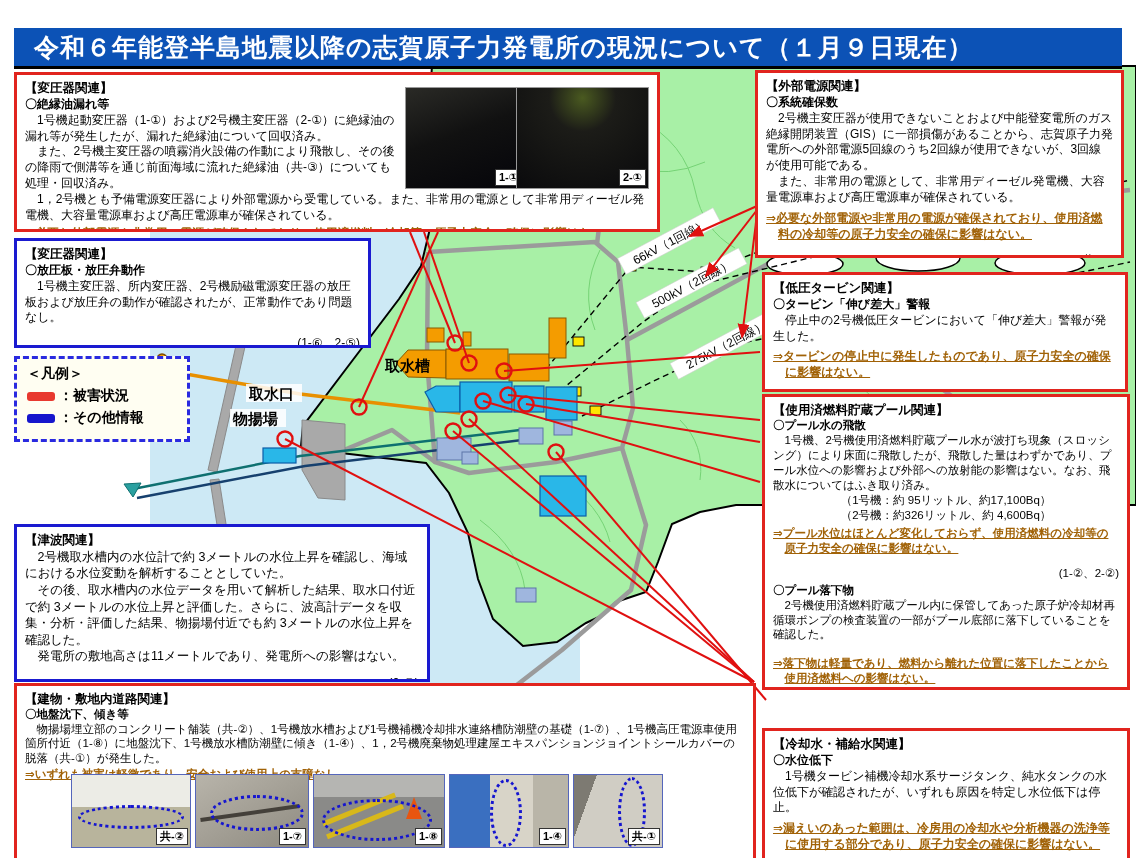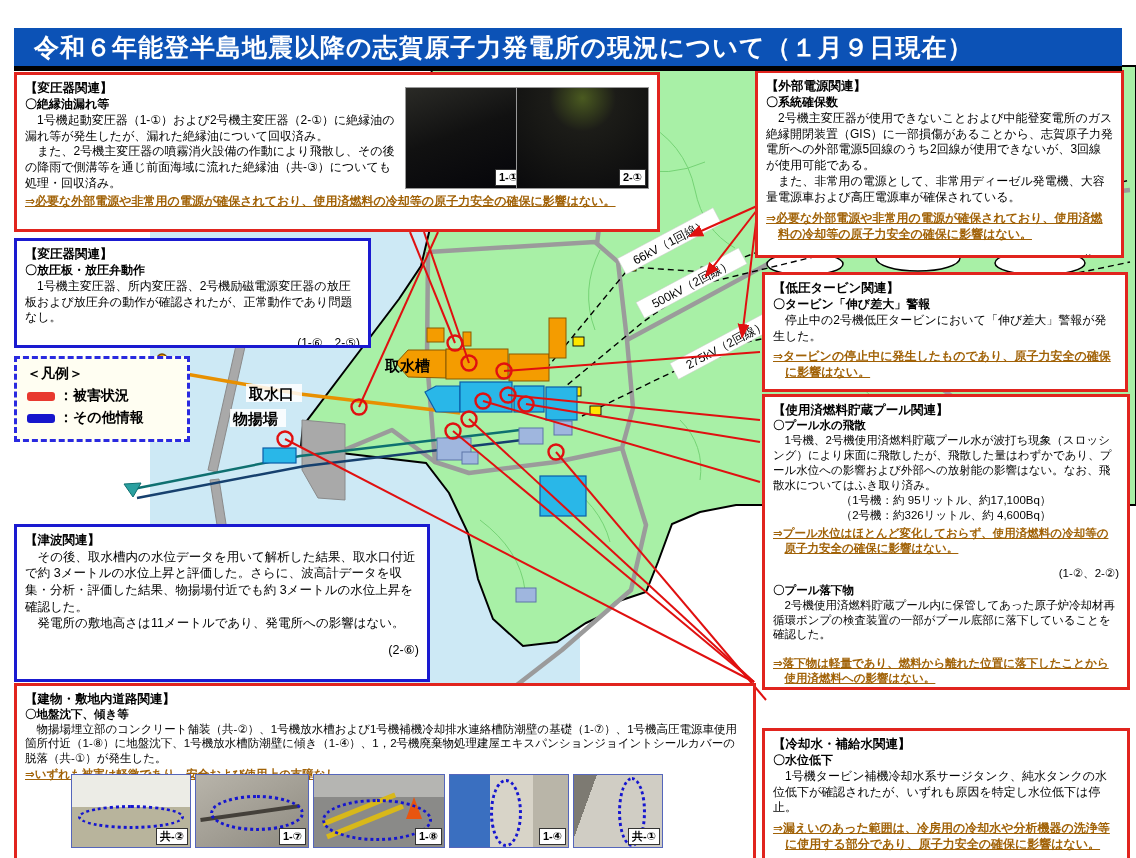--- a/index.html
+++ b/index.html
@@ -1,20 +1,20 @@
 <!DOCTYPE html>
 <html><head>
 <meta charset="utf-8">
 <style>
   html,body{margin:0;padding:0;background:#fff;}
   #page{position:relative;width:1136px;height:858px;background:#fff;overflow:hidden;
         font-family:"Liberation Sans","DejaVu Sans",sans-serif;color:#000;}
   #map-svg{position:absolute;left:0;top:0;z-index:1;}
   .titlebar{position:absolute;left:14px;top:28px;width:1108px;height:38px;background:#0c52b6;
-            border-bottom:5px solid #000000;z-index:3;display:flex;align-items:center;}
+            border-bottom:3px solid #000000;z-index:3;display:flex;align-items:center;}
   .titlebar span{color:#fff;font-weight:bold;font-size:25px;padding-left:20px;letter-spacing:1px;white-space:nowrap;}
   .tbox{position:absolute;background:#fff;padding:5px 8px;font-size:12px;line-height:1.33;z-index:2;overflow:hidden;}
   .red-b{border:3px solid #e1241e;}
   .blue-b{border:3px solid #1a1ad0;}
   .bh{font-weight:bold;font-size:12.5px;}
   .sub{font-weight:bold;}
   .concl{color:#a16207;font-weight:bold;text-decoration:underline;margin-top:5px;text-indent:-1em;padding-left:1em;}
   .ref{text-align:right;margin-top:10px;}
   .legendbox{position:absolute;left:14px;top:356px;width:176px;height:86px;background:#fffef2;
              border:3px dashed #2a2ae0;z-index:2;padding:6px 10px;box-sizing:border-box;}
@@ -197,20 +197,21 @@
 
 <div class="titlebar">
   <span>令和６年能登半島地震以降の志賀原子力発電所の現況について（１月９日現在）</span>
 </div>
 
 <div class="tbox red-b" style="left:14px;top:72px;width:646px;height:160px;box-sizing:border-box;">
   <div class="bh">【変圧器関連】</div>
   <div class="sub">〇絶縁油漏れ等</div>
   <div style="width:378px;">　1号機起動変圧器（1-①）および2号機主変圧器（2-①）に絶縁油の漏れ等が発生したが、漏れた絶縁油について回収済み。</div>
   <div style="width:378px;">　また、2号機主変圧器の噴霧消火設備の作動により飛散し、その後の降雨で側溝等を通じ前面海域に流れた絶縁油（共-③）についても処理・回収済み。</div>
+  <div>　1，2号機とも予備電源変圧器により外部電源から受電している。また、非常用の電源として非常用ディーゼル発電機、大容量電源車および高圧電源車が確保されている。</div>
   <div class="concl" style="margin-top:2px;">⇒必要な外部電源や非常用の電源が確保されており、使用済燃料の冷却等の原子力安全の確保に影響はない。</div>
   <div class="photo-top" style="right:132px;top:12px;">
     <span class="plabel">1-①</span>
   </div>
   <div class="photo-top p2" style="right:8px;top:12px;">
     <span class="plabel">2-①</span>
   </div>
 </div>
 
 <div class="tbox blue-b" style="left:14px;top:238px;width:357px;height:110px;box-sizing:border-box;">
@@ -227,20 +228,21 @@
     <span>：被害状況</span>
   </div>
   <div class="lrow">
     <span class="sw blue"></span>
     <span>：その他情報</span>
   </div>
 </div>
 
 <div class="tbox blue-b" style="left:14px;top:524px;width:416px;height:158px;box-sizing:border-box;font-size:12.5px;">
   <div class="bh">【津波関連】</div>
+  <div>　2号機取水槽内の水位計で約 3メートルの水位上昇を確認し、海域における水位変動を解析することとしていた。</div>
   <div>　その後、取水槽内の水位データを用いて解析した結果、取水口付近で約 3メートルの水位上昇と評価した。さらに、波高計データを収集・分析・評価した結果、物揚場付近でも約 3メートルの水位上昇を確認した。</div>
   <div>　発電所の敷地高さは11メートルであり、発電所への影響はない。</div>
   <div class="ref">(2-⑥)</div>
 </div>
 
 <div class="tbox red-b" style="left:14px;top:683px;width:742px;height:210px;box-sizing:border-box;font-size:11.5px;line-height:1.28;">
   <div class="bh">【建物・敷地内道路関連】</div>
   <div class="sub">〇地盤沈下、傾き等</div>
   <div>　物揚場埋立部のコンクリート舗装（共-②）、1号機放水槽および1号機補機冷却排水連絡槽防潮壁の基礎（1-⑦）、1号機高圧電源車使用箇所付近（1-⑧）に地盤沈下、1号機放水槽防潮壁に傾き（1-④）、1，2号機廃棄物処理建屋エキスパンションジョイントシールカバーの脱落（共-①）が発生した。</div>
   <div class="concl" style="margin-top:1px;">⇒いずれも被害は軽微であり、安全および使用上の支障なし。</div>

